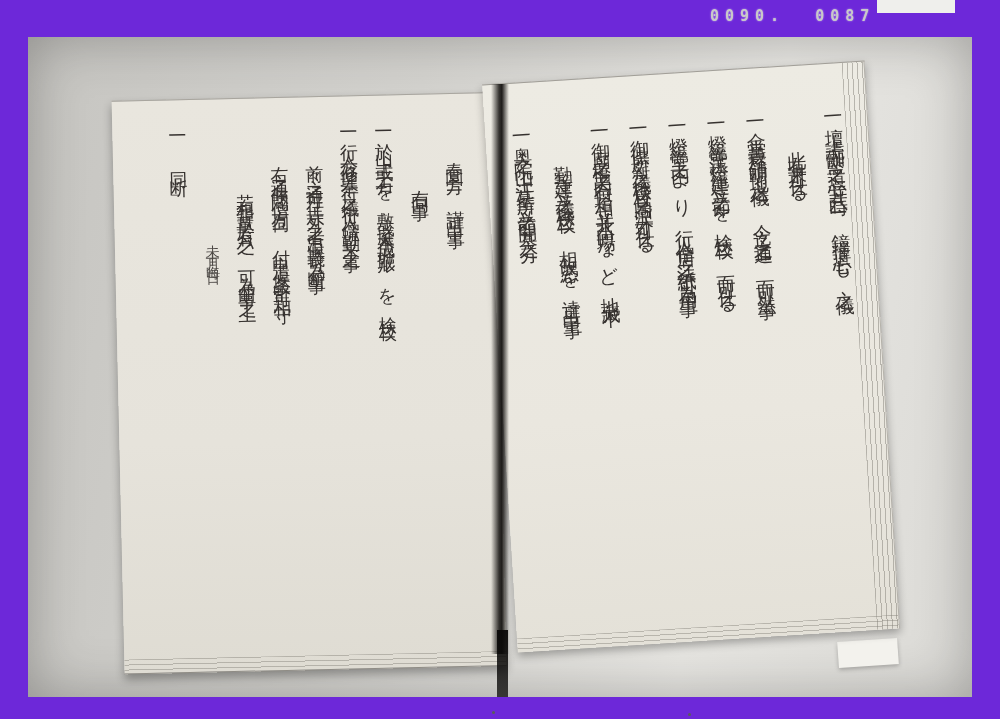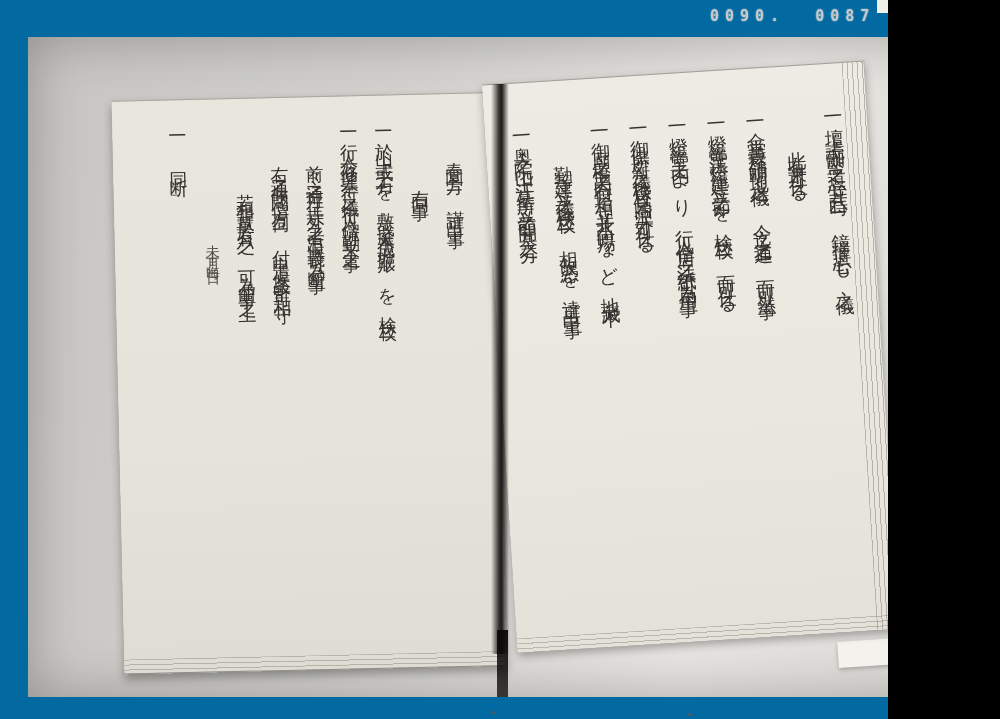--- a/index.html
+++ b/index.html
@@ -1,16 +1,16 @@
 <!DOCTYPE html>
 <html><head>
 <meta charset="utf-8">
 <style>
   html,body{margin:0;padding:0;background:#000;}
-  .stage{position:relative;width:888px;height:719px;background:#0369a1;overflow:hidden;
+  .stage{position:relative;width:1000px;height:719px;background:#6d28d9;overflow:hidden;
          font-family:"DejaVu Sans",sans-serif;}
 
   
   .counter{position:absolute;left:710px;top:7px;color:#c9c9c9;
            font-family:"DejaVu Sans Mono",monospace;font-size:15px;font-weight:bold;
            letter-spacing:6px;white-space:pre;text-shadow:0 0 2px rgba(255,255,255,.55);}
   .notch{position:absolute;left:877px;top:0;width:78px;height:13px;background:#efefec;}
 
   
   .board{position:absolute;left:28px;top:37px;width:944px;height:660px;

